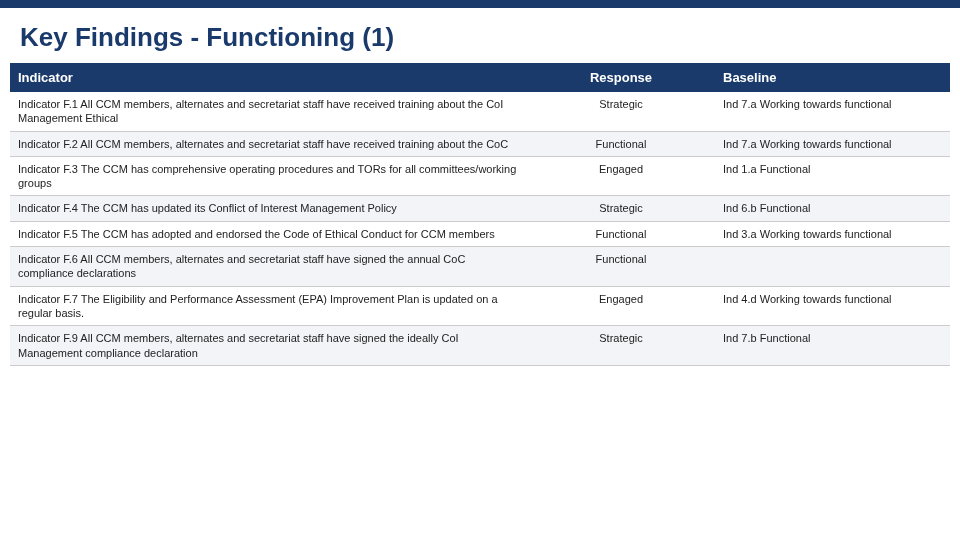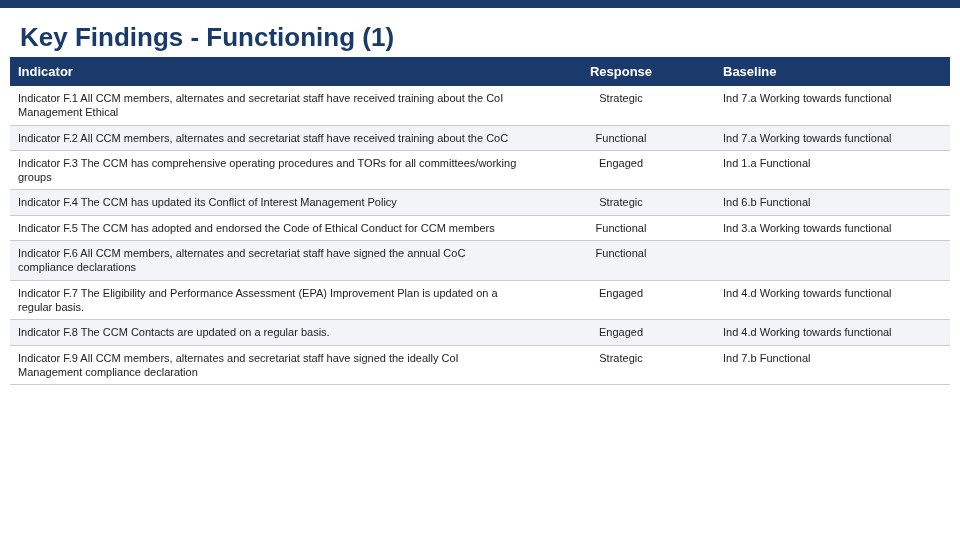--- a/index.html
+++ b/index.html
@@ -16,21 +16,21 @@
       background: #fff;
       display: flex;
       flex-direction: column;
     }
     .top-bar {
       background: #1a3a6b;
       height: 8px;
       width: 100%;
     }
     .title-section {
-      padding: 14px 20px 4px 20px;
+      padding: 14px 20px 10px 20px;
     }
     .page-title {
       font-size: 26px;
       font-weight: bold;
       color: #1a3a6b;
     }
     .table-container {
       flex: 1;
       overflow: hidden;
       padding: 0 10px 19px 10px;
@@ -114,25 +114,20 @@
             <td class="col-indicator">Indicator F.6  All CCM members, alternates and secretariat staff have signed the annual CoC compliance declarations</td>
             <td class="col-response">Functional</td>
             <td class="col-baseline"></td>
           </tr>
           <tr>
             <td class="col-indicator">Indicator F.7  The Eligibility and Performance Assessment (EPA) Improvement Plan is updated on a regular basis.</td>
             <td class="col-response">Engaged</td>
             <td class="col-baseline">Ind 4.d Working towards functional</td>
           </tr>
           <tr>
-            <td class="col-indicator">Indicator F.8   The CCM Contacts are updated on a regular basis.</td>
-            <td class="col-response">Engaged</td>
-            <td class="col-baseline">Ind 4.d Working towards functional</td>
-          </tr>
-          <tr>
             <td class="col-indicator">Indicator F.9  All CCM members, alternates and secretariat staff have signed the ideally CoI Management compliance declaration</td>
             <td class="col-response">Strategic</td>
             <td class="col-baseline">Ind 7.b Functional</td>
           </tr>
         </tbody>
     </table>
   </div>
 </div>
 
 </body></html>

